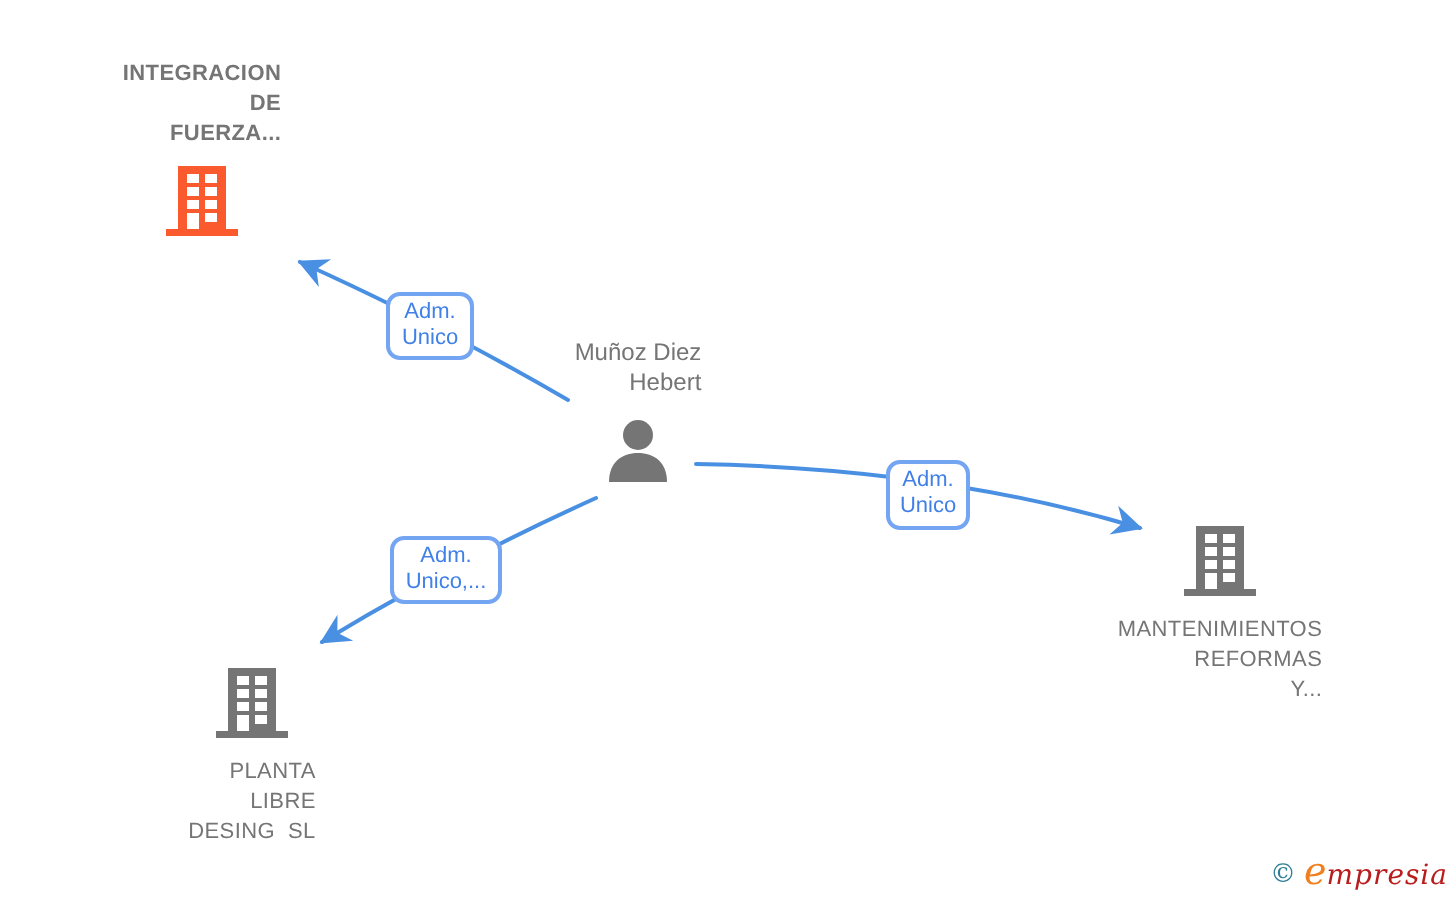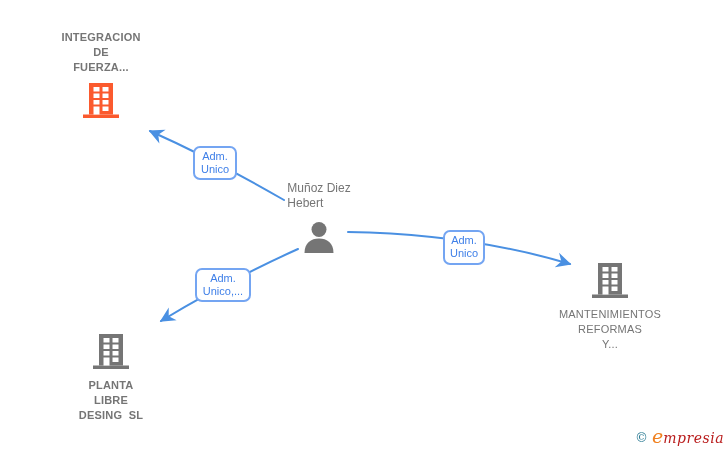--- a/index.html
+++ b/index.html
@@ -17,33 +17,32 @@
     display: flex;
     flex-direction: column;
     align-items: center;
     z-index: 2;
     cursor: pointer;
   }
   .node .co-label {
     font-size: 11px;
     line-height: 15px;
     color: #757575;
-    text-align: center;
+    text-align: right;
     white-space: pre-wrap;
     letter-spacing: 0.2px;
   }
   .node.em .co-label { font-weight: 700; }
   .node .gap { height: 6px; }
   .person-label {
     font-size: 12px;
     line-height: 15px;
     color: #757575;
-    text-align: left;
+    text-align: right;
     white-space: pre-wrap;
-    margin-top: 12px;
   }
   .icon-building-orange { color: #fb5a2e; }
   .icon-building-gray { color: #757575; }
   .edge-box {
     position: absolute;
     box-sizing: border-box;
     background: #ffffff;
     border: 2px solid #74a5f2;
     border-radius: 7px;
     color: #4080e8;
@@ -54,21 +53,21 @@
     padding: 2px 1px;
     z-index: 3;
     cursor: pointer;
   }
   .edge-box-1 { left: 193px; top: 146px; width: 44px; height: 34px; }
   .edge-box-2 { left: 195px; top: 268px; width: 56px; height: 34px; }
   .edge-box-3 { left: 443px; top: 230px; width: 42px; height: 35px; }
   .node-integracion { left: 31px; top: 30px; width: 140px; }
   .node-person { left: 254px; top: 169px; width: 130px; }
   .node-person .gap { height: 10px; }
-  .node-planta { left: 41px; top: 332px; width: 140px; font-weight: bold; }
+  .node-planta { left: 56px; top: 332px; width: 140px; }
   .node-planta .gap { height: 4px; }
   .node-mantenimientos { left: 540px; top: 261px; width: 140px; }
   .node-mantenimientos .gap { height: 4px; }
   .wm {
     position: absolute;
     right: 4px;
     bottom: 3px;
     z-index: 2;
     font-family: "DejaVu Serif", serif;
     font-style: italic;

